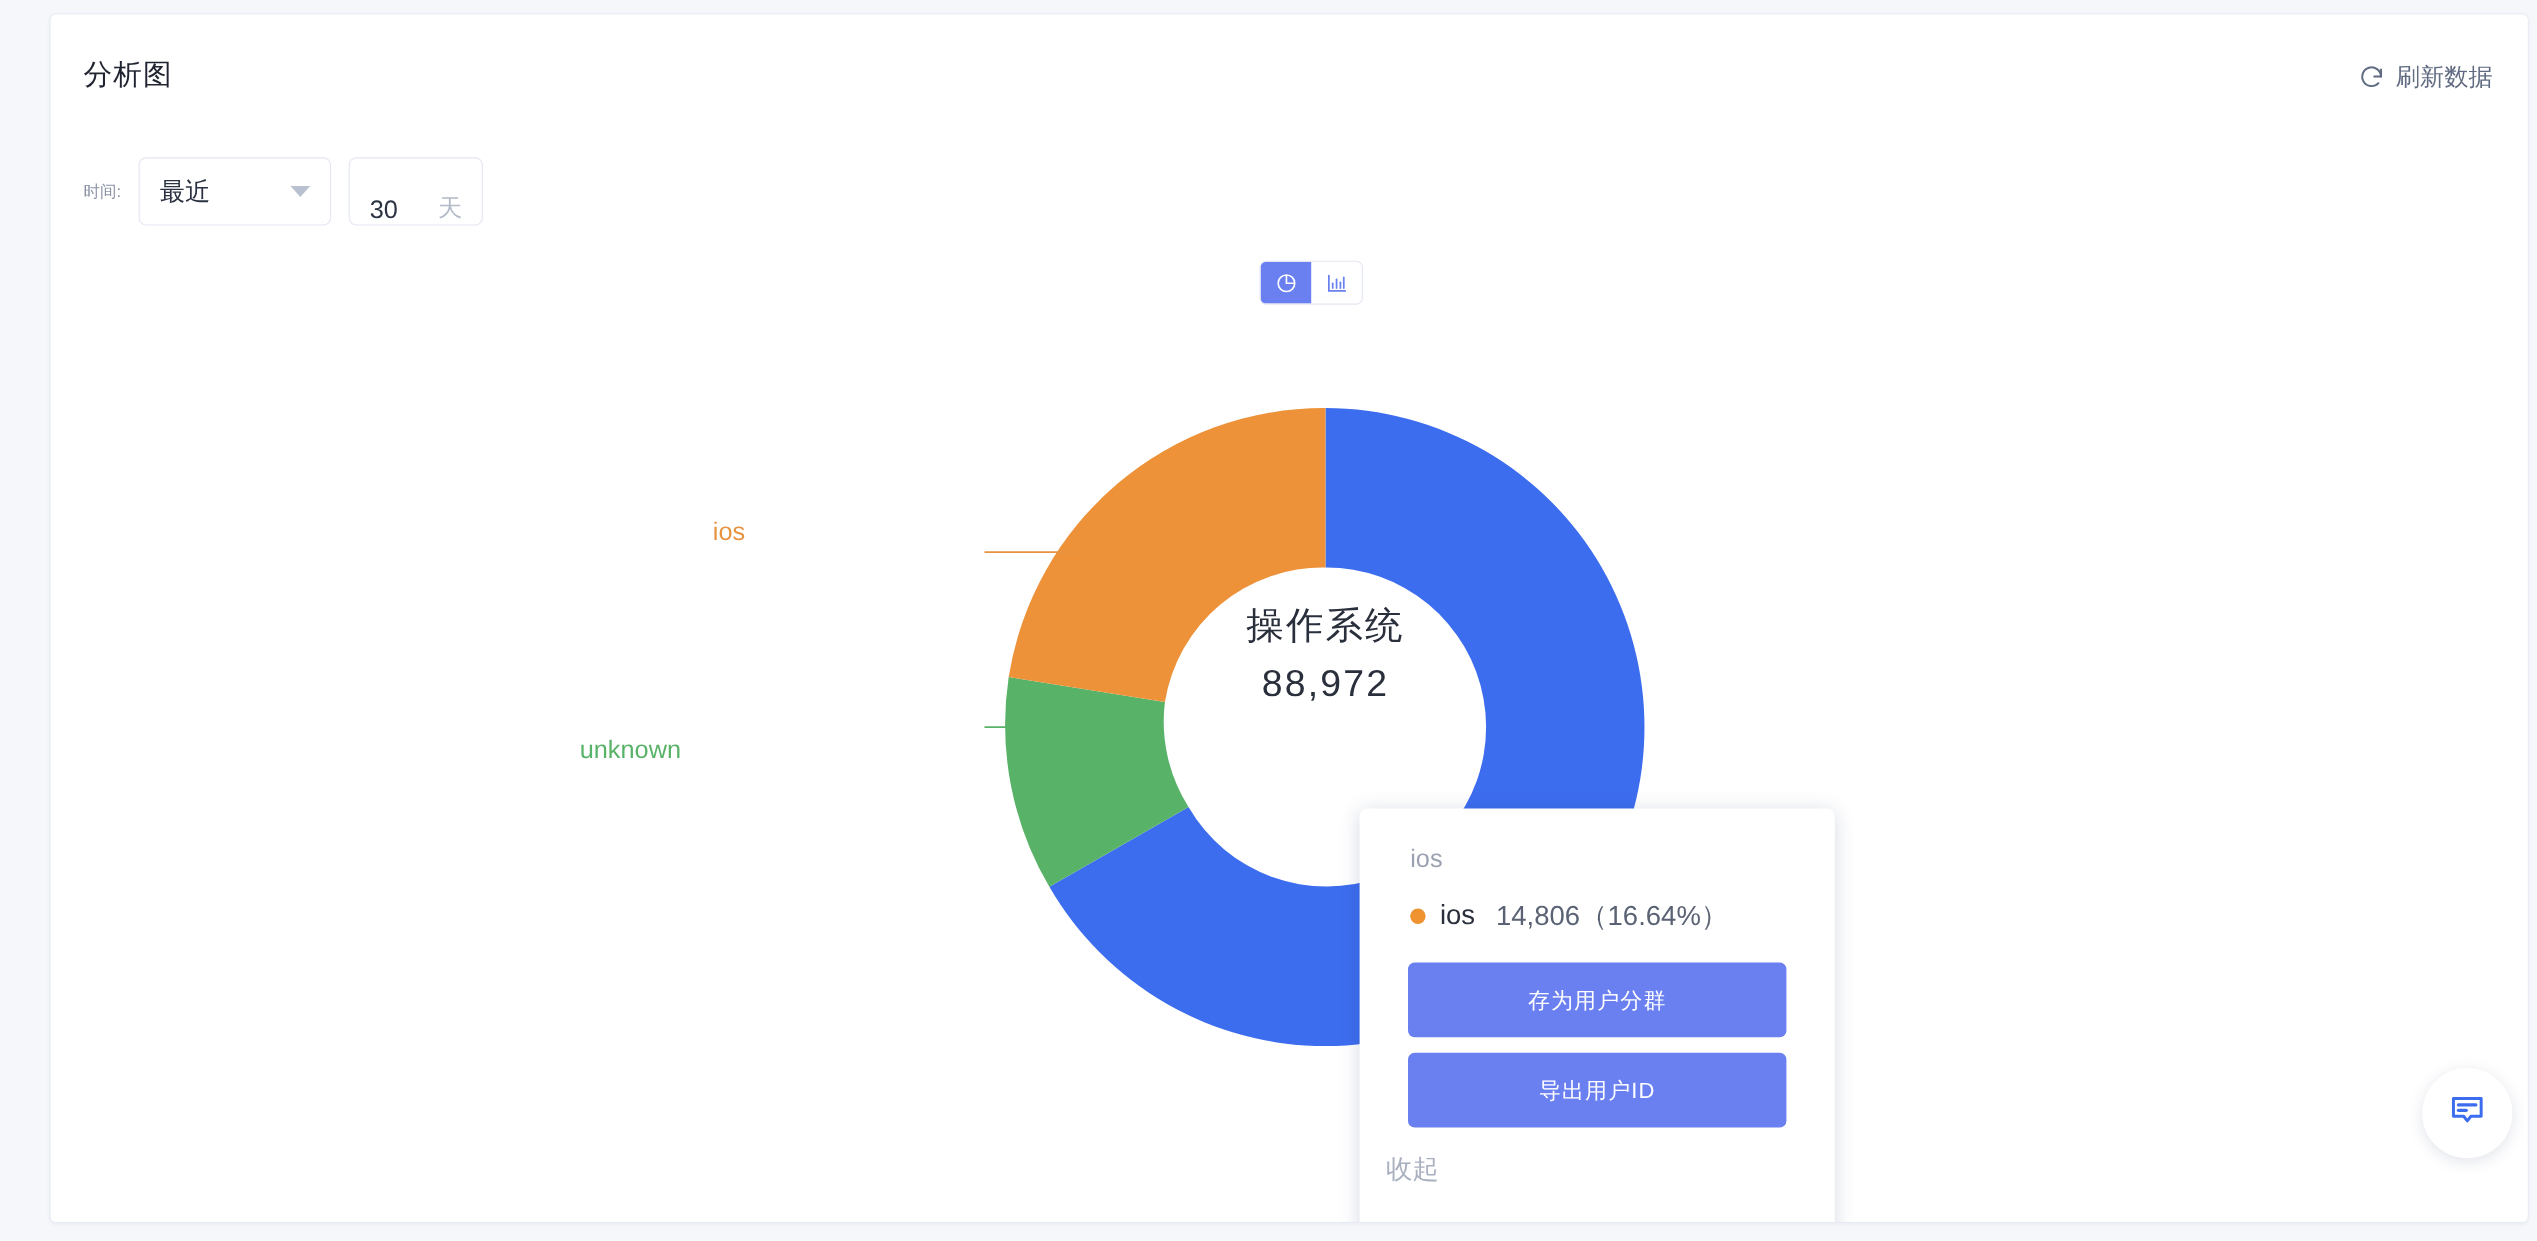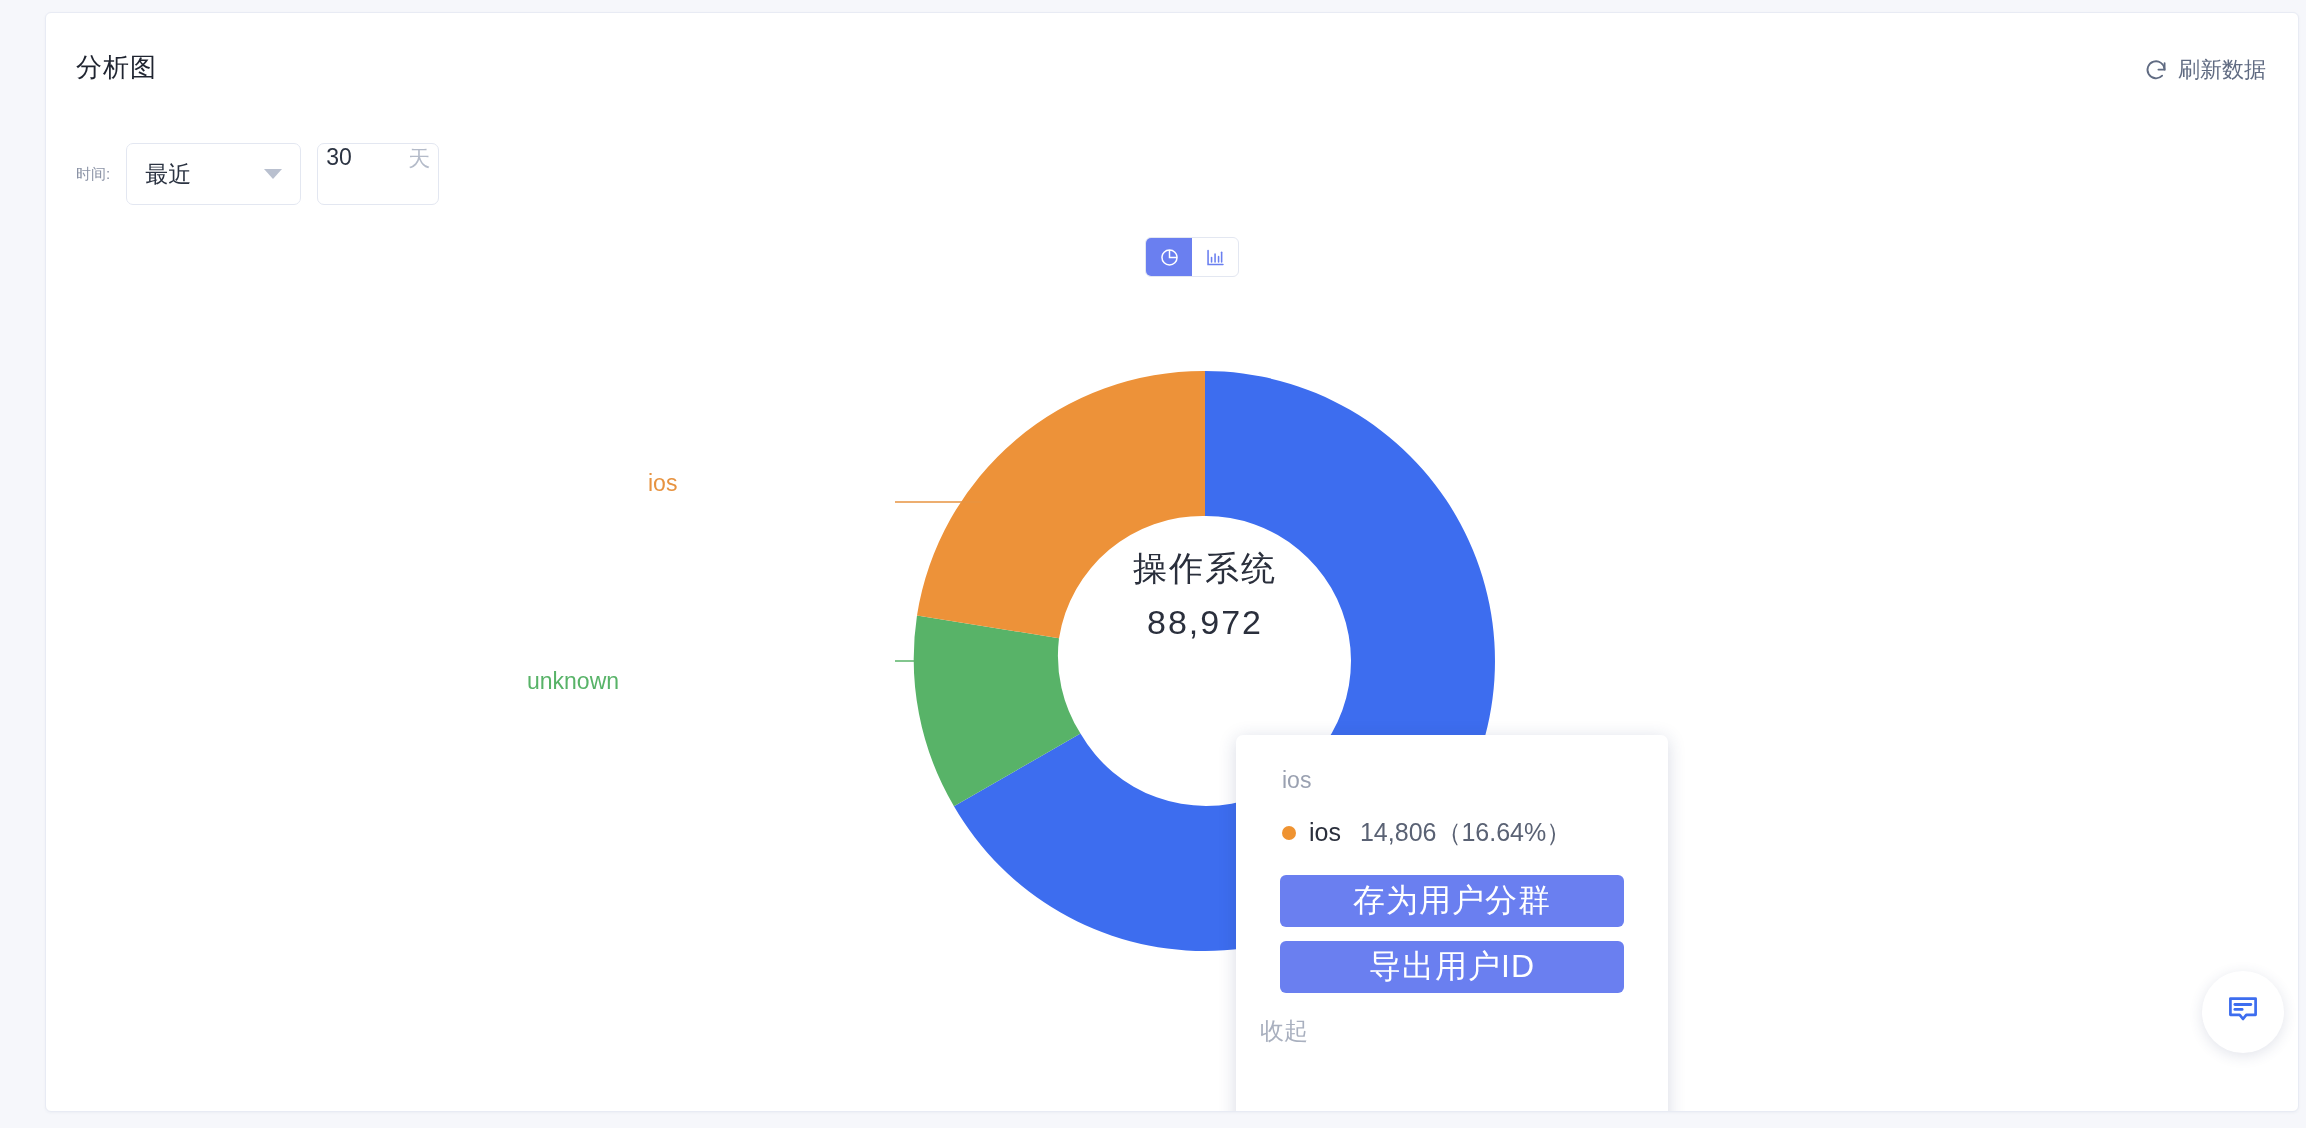--- a/index.html
+++ b/index.html
@@ -56,22 +56,22 @@
     position:absolute;right:18px;top:50%;transform:translateY(-50%);
     width:0;height:0;
     border-left:9px solid transparent;
     border-right:9px solid transparent;
     border-top:10px solid #b9c0cf;
   }
   .num-box{
     width:122px;height:62px;
     border:1px solid #e3e7f1;border-radius:7px;
     background:#fff;
-    display:flex;align-items:flex-start;justify-content:space-between;
-    padding:0 8px;box-sizing:border-box;cursor:text;
+    display:flex;align-items:flex-end;justify-content:space-between;
+    padding:0 18px;box-sizing:border-box;cursor:text;
   }
   .num-value{font-size:23px;color:#2b3342;}
   .num-suffix{font-size:22px;color:#b4bbc9;}
 
   
   .toggle{
     position:absolute;left:1099px;top:224px;
     width:92px;height:38px;
     border:1px solid #e3e7f1;border-radius:6px;
     display:flex;overflow:hidden;background:#fff;
@@ -130,24 +130,24 @@
   }
   .tt-row{
     display:flex;align-items:center;gap:13px;
     margin:22px 0 0 22px;
   }
   .tt-dot{width:14px;height:14px;border-radius:50%;background:#ef9331;flex:none;}
   .tt-name{font-size:25px;color:#2a2f3c;}
   .tt-val{font-size:25px;color:#5a6274;margin-left:6px;}
   .tt-btn{
     margin:0 auto;
-    width:344px;height:52px;
+    width:344px;height:68px;
     background:#6a7ff0;border-radius:6px;
     display:flex;align-items:center;justify-content:center;
-    color:#ffffff;font-size:32px;letter-spacing:1px;
+    color:#ffffff;font-size:20px;letter-spacing:1px;
     cursor:pointer;user-select:none;
   }
   .tt-btn.first{margin-top:26px;}
   .tt-btn+.tt-btn{margin-top:14px;}
   .tt-collapse{
     width:100%;
     margin-top:22px;
     font-size:24px;color:#a9b0bf;cursor:pointer;user-select:none;
   }
 

